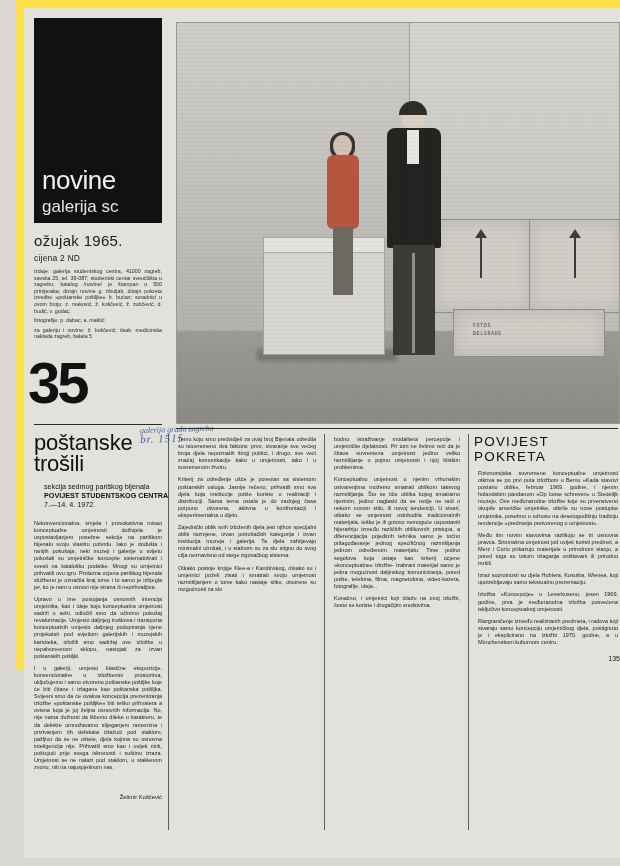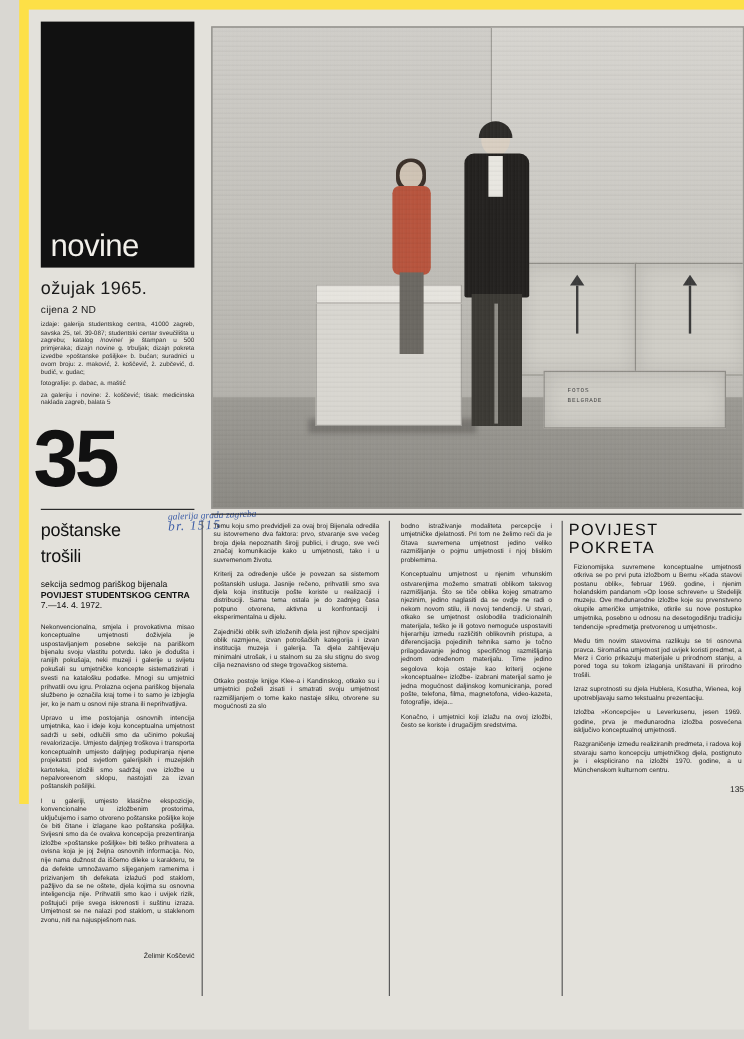--- a/index.html
+++ b/index.html
@@ -48,29 +48,29 @@
     font-size:8.5px;color:#1a1a1a;letter-spacing:0.2px;
   }
   .impressum{
     position:absolute;left:18px;top:268px;width:128px;
     font-size:5.3px;line-height:6.6px;color:#2a2a2a;text-align:justify;
   }
   .impressum p{margin:0 0 3px 0;}
 
   .bignum{
     position:absolute;left:12px;top:348px;
-    font-size:67px;line-height:70px;font-weight:bold;color:#111;
+    font-size:58px;line-height:70px;font-weight:bold;color:#111;
     letter-spacing:-3px;
   }
   .headline{
     position:absolute;left:18px;top:432px;width:140px;
-    font-size:15px;line-height:21px;color:#111;letter-spacing:-0.2px;
+    font-size:22px;line-height:21px;color:#111;letter-spacing:-0.2px;
   }
   .subhead{
-    position:absolute;left:18px;top:482px;width:140px;
+    position:absolute;left:28px;top:482px;width:140px;
     font-size:7.2px;line-height:9.2px;color:#111;
   }
   .subhead .b{font-weight:bold;}
 
   .col-left-body{
     position:absolute;left:18px;top:520px;width:128px;
     font-size:5.5px;line-height:7.1px;text-align:justify;color:#1d1d1d;
   }
   .col-left-body p{margin:0 0 5px 0;}
 
@@ -227,20 +227,21 @@
 </style>
 </head>
 <body>
 
 <div class="page">
   <div class="paper"></div>
 
   <div class="masthead">
     <div class="mast-inner">
       <div class="mast-title">novine</div>
+      <div class="mast-sub">galerija sc</div>
     </div>
   </div>
 
   <div class="mast-date">ožujak 1965.</div>
   <div class="mast-price">cijena 2 ND</div>
 
   <div class="impressum">
     <p>izdaje: galerija studentskog centra, 41000 zagreb, savska 25, tel. 39-087; studentski centar sveučilišta u zagrebu; katalog /novine/ je štampan u 500 primjeraka; dizajn novine g. trbuljak; dizajn pokreta izvedbe »poštanske pošiljke« b. bućan; suradnici u ovom broju: z. maković, ž. koščević, ž. zubčević, d. budić, v. gudac;</p>
     <p>fotografije: p. dabac, a. maštić</p>
     <p>za galeriju i novine: ž. koščević; tisak: medicinska naklada zagreb, balata 5</p>

